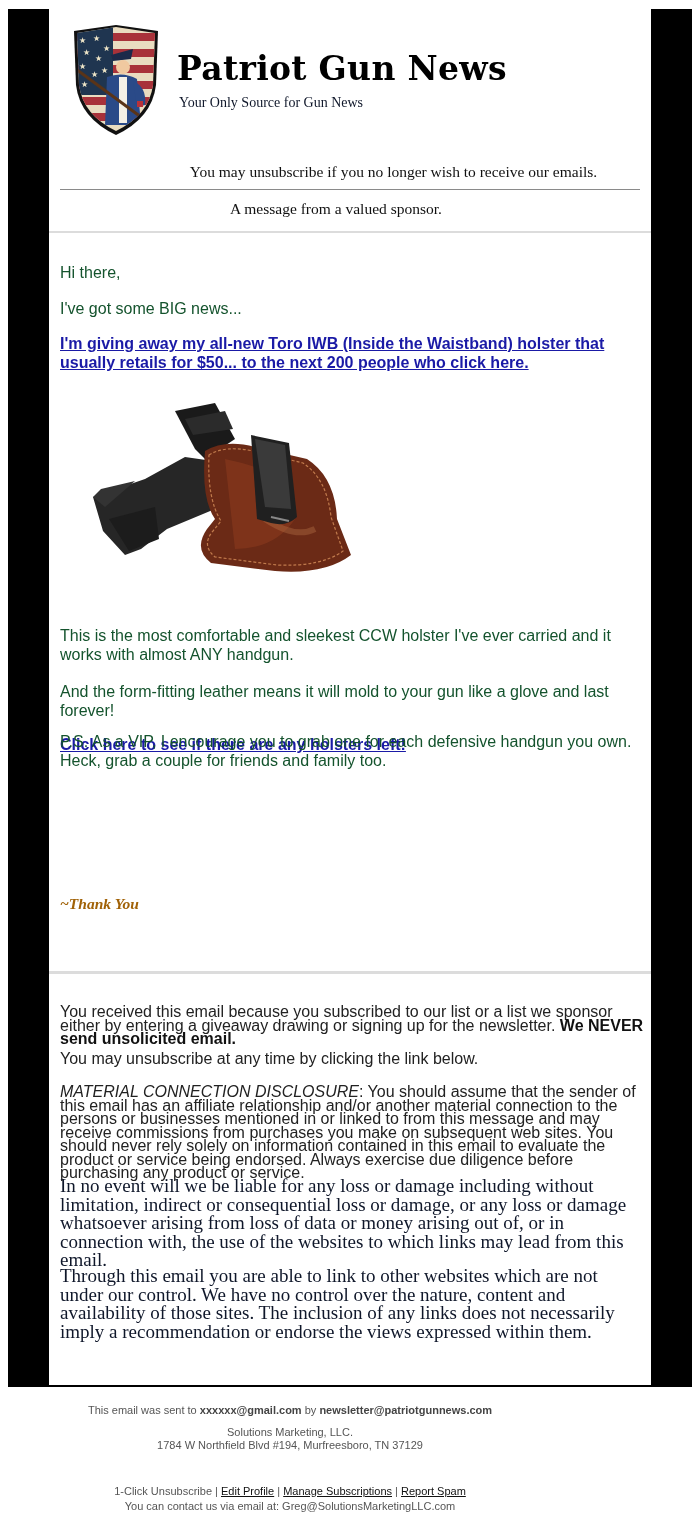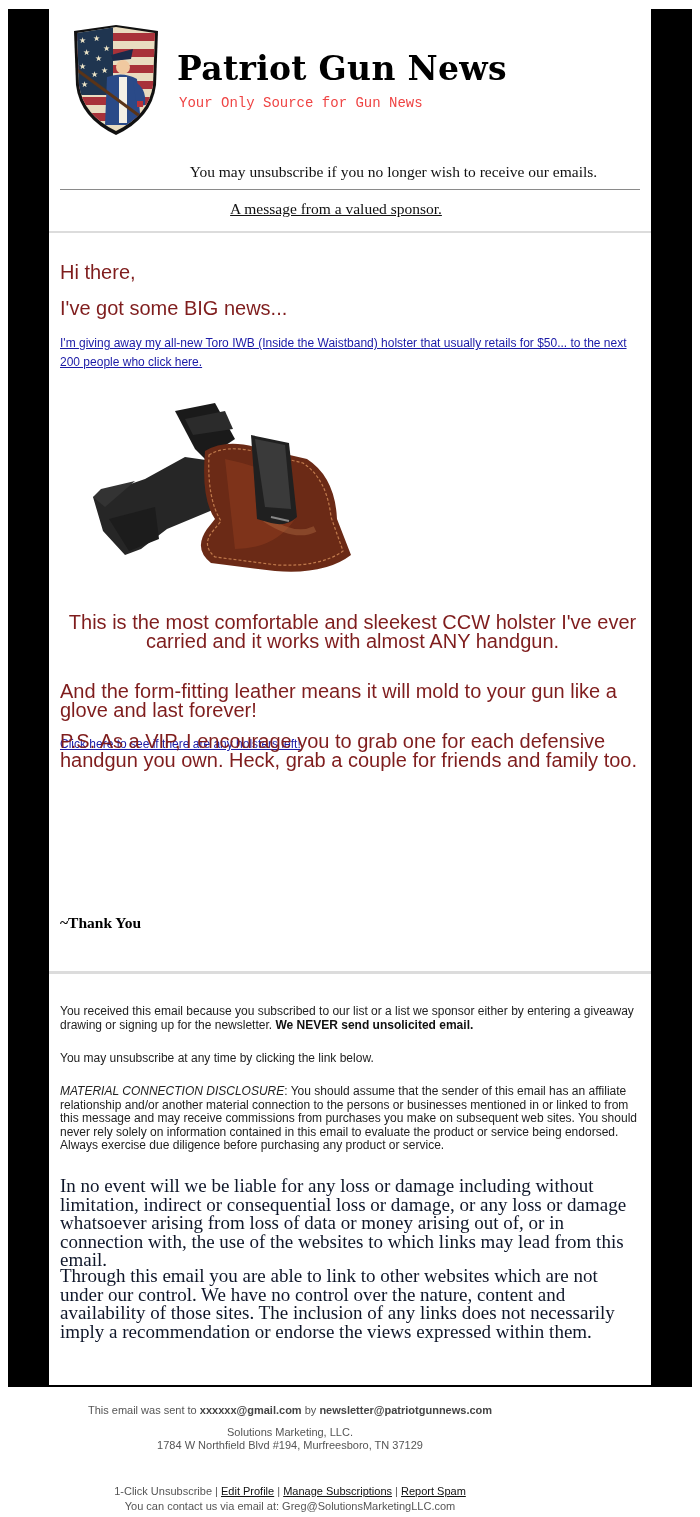--- a/index.html
+++ b/index.html
@@ -22,64 +22,64 @@
     .logo {
       position: absolute; left: 22px; top: 16px; width: 90px; height: 110px;
     }
     .brand-title {
       position: absolute; left: 128px; top: 40px;
       font-family: "DejaVu Serif", serif; font-weight: bold; font-size: 33px;
       color: #000000; letter-spacing: 0.3px; white-space: nowrap;
     }
     .brand-tagline {
       position: absolute; left: 130px; top: 86px;
-      font-family: Liberation Mono, monospace; font-size: 14px; color: #ef4444;
+      font-family: Liberation Serif, serif; font-size: 14px; color: #0f172a;
       white-space: nowrap;
       text-align: center;
     }
     .unsub-note {
       position: absolute; left: 0; top: 154px; width: 689px; text-align: center;
       font-family: "Liberation Serif", serif; font-size: 15.5px; color: #111;
     }
     .hr-gray {
       position: absolute; left: 11px; top: 180px; width: 580px; height: 1px; background: #8a8a8a;
     }
     .sponsor-note {
       position: absolute; left: 0; top: 191px; width: 574px; text-align: center;
-      font-family: "Liberation Serif", serif; font-size: 15.5px; color: #111; text-decoration: underline;
+      font-family: "Liberation Serif", serif; font-size: 15.5px; color: #111;
     }
     .divider-light {
       position: absolute; left: 0; top: 222px; width: 602px; height: 2px; background: #dcdcdc;
     }
 
     
     .body-text {
       position: absolute; left: 11px; width: 585px;
-      font-family: "Liberation Sans", sans-serif; font-size: 20px; line-height: 19px; color: #7f1d1d;
+      font-family: "Liberation Sans", sans-serif; font-size: 16px; line-height: 19px; color: #14532d;
     }
     .body-link {
       position: absolute; left: 11px; width: 585px;
-      font-family: "Liberation Sans", sans-serif; font-size: 12px; line-height: 19px;
-      font-weight: normal; color: #1a1aa6; text-decoration: underline; cursor: pointer;
+      font-family: "Liberation Sans", sans-serif; font-size: 16px; line-height: 19px;
+      font-weight: bold; color: #1a1aa6; text-decoration: underline; cursor: pointer;
     }
     .product-image {
       position: absolute; left: 26px; top: 390px; width: 285px; height: 180px;
     }
     .signoff {
       position: absolute; left: 11px; top: 886px;
-      font-family: "Liberation Serif", serif; font-weight: bold; font-size: 15.5px; color: #000000; margin-top: 19px;
+      font-family: "Liberation Serif", serif; font-style: italic; font-weight: bold; font-size: 15.5px; color: #a16207;
     }
     .divider-footer {
       position: absolute; left: 0; top: 962px; width: 602px; height: 3px; background: #dcdcdc;
     }
 
     
     .legal-small {
       position: absolute; left: 11px; width: 585px;
-      font-family: "Liberation Sans", sans-serif; font-size: 12px; line-height: 13.5px; color: #222;
+      font-family: "Liberation Sans", sans-serif; font-size: 16px; line-height: 13.5px; color: #222;
     }
     .legal-small b { color: #111; }
     .legal-serif {
       position: absolute; left: 11px; width: 585px;
       font-family: "Liberation Serif", serif; font-size: 19px; line-height: 18.5px; color: #0f172a;
     }
 
     
     .footer-line {
       position: absolute; left: 0; width: 580px; text-align: center;
@@ -155,21 +155,21 @@
       <path d="M130 52 Q150 40 180 48 L232 60 Q260 78 262 120 L276 156 Q250 176 200 172 L136 164 Q118 150 132 130 L140 120 Q126 100 130 52 Z" fill="#6b2a16"></path>
       <path d="M134 56 Q150 46 178 52 L228 64 Q252 80 256 118 L268 152 Q246 168 202 166 L140 158 Q126 146 138 132 L146 122 Q132 100 134 56 Z" fill="none" stroke="#c07a4c" stroke-width="1.2" stroke-dasharray="3 2"></path>
       <path d="M150 60 Q180 66 210 80 L220 120 Q200 150 160 150 Z" fill="#8a3a1e" opacity="0.6"></path>
       <path d="M190 120 Q220 140 240 130" stroke="#c07a4c" stroke-width="6" opacity="0.35" fill="none"></path>
 
       <path d="M176 36 L214 44 L222 118 Q212 128 196 124 L182 120 Z" fill="#202020"></path>
       <path d="M180 40 L210 46 L216 110 L190 108 Z" fill="#3a3a3a"></path>
       <path d="M196 118 L214 122" stroke="#888" stroke-width="2"></path>
     </svg>
 
-    <div class="body-text" style="top:604px;text-align:center;">This is the most comfortable and sleekest CCW holster I've ever carried and it works with almost ANY handgun.</div>
+    <div class="body-text" style="top:617px;">This is the most comfortable and sleekest CCW holster I've ever carried and it works with almost ANY handgun.</div>
     <div class="body-text" style="top:673px;">And the form-fitting leather means it will mold to your gun like a glove and last forever!</div>
     <a class="body-link" style="top:726px;">Click here to see if there are any holsters left!</a>
     <div class="body-text" style="top:723px;">P.S. As a VIP, I encourage you to grab one for each defensive handgun you own. Heck, grab a couple for friends and family too.</div>
 
     <div class="signoff">~Thank You</div>
 
     <div class="divider-footer"></div>
 
     <div class="legal-small" style="top:996px;">
       <span>You received this email because you subscribed to our list or a list we sponsor either by entering a giveaway drawing or signing up for the newsletter. </span><b>We NEVER send unsolicited email.</b>

